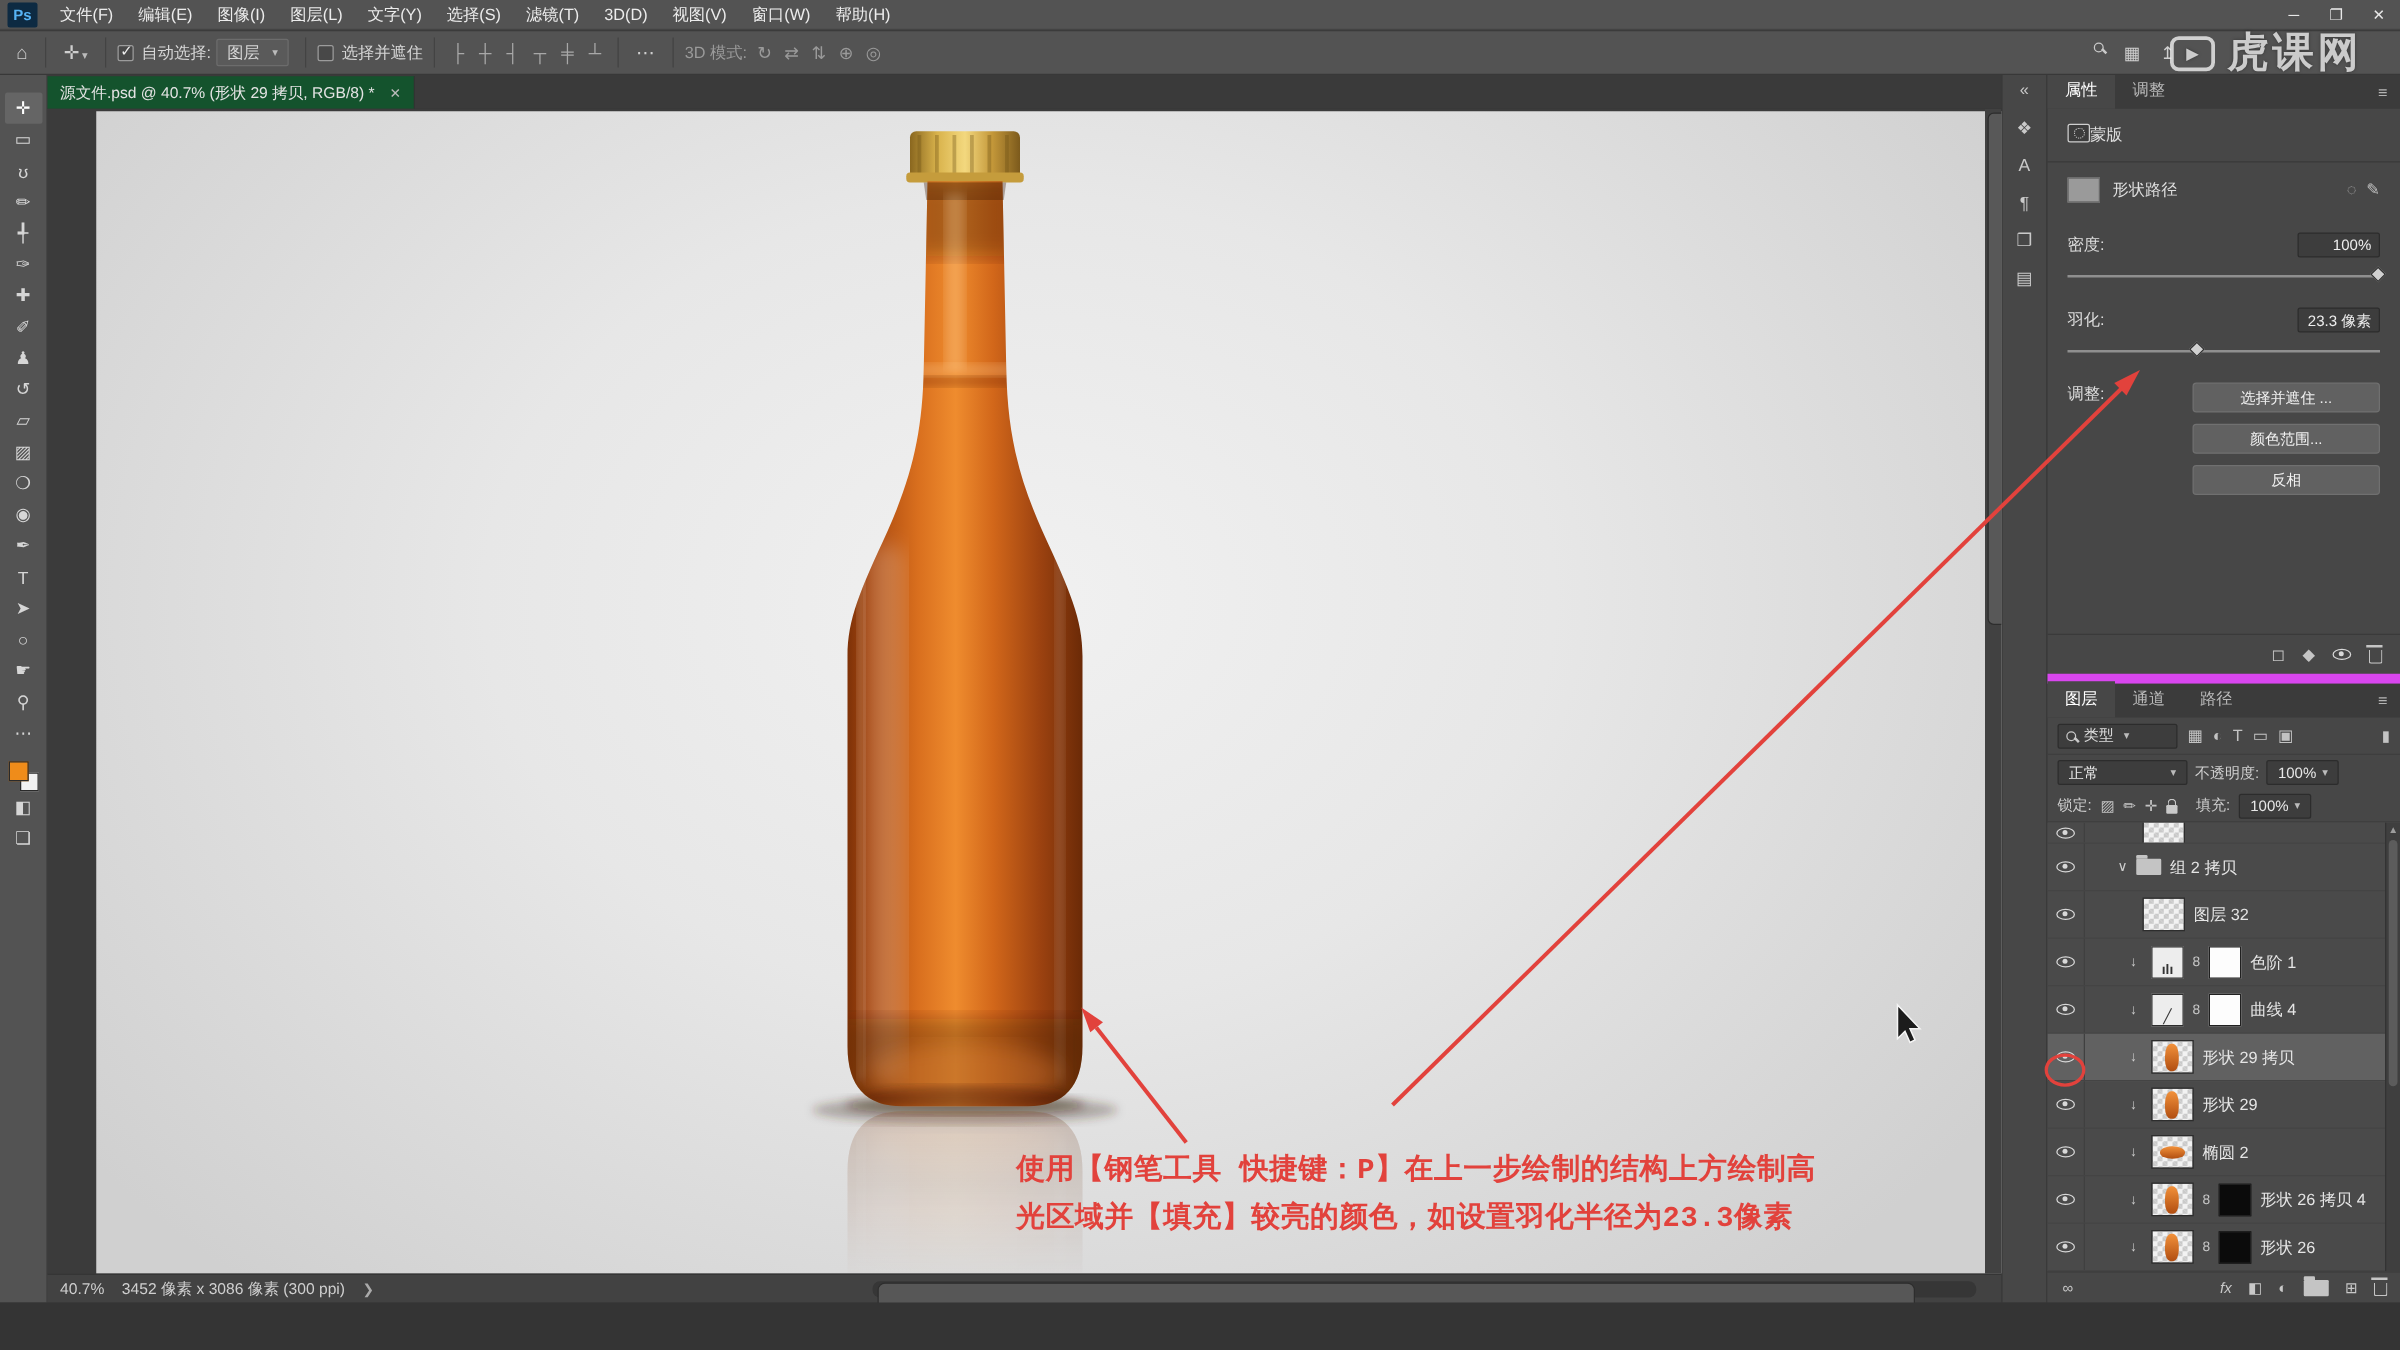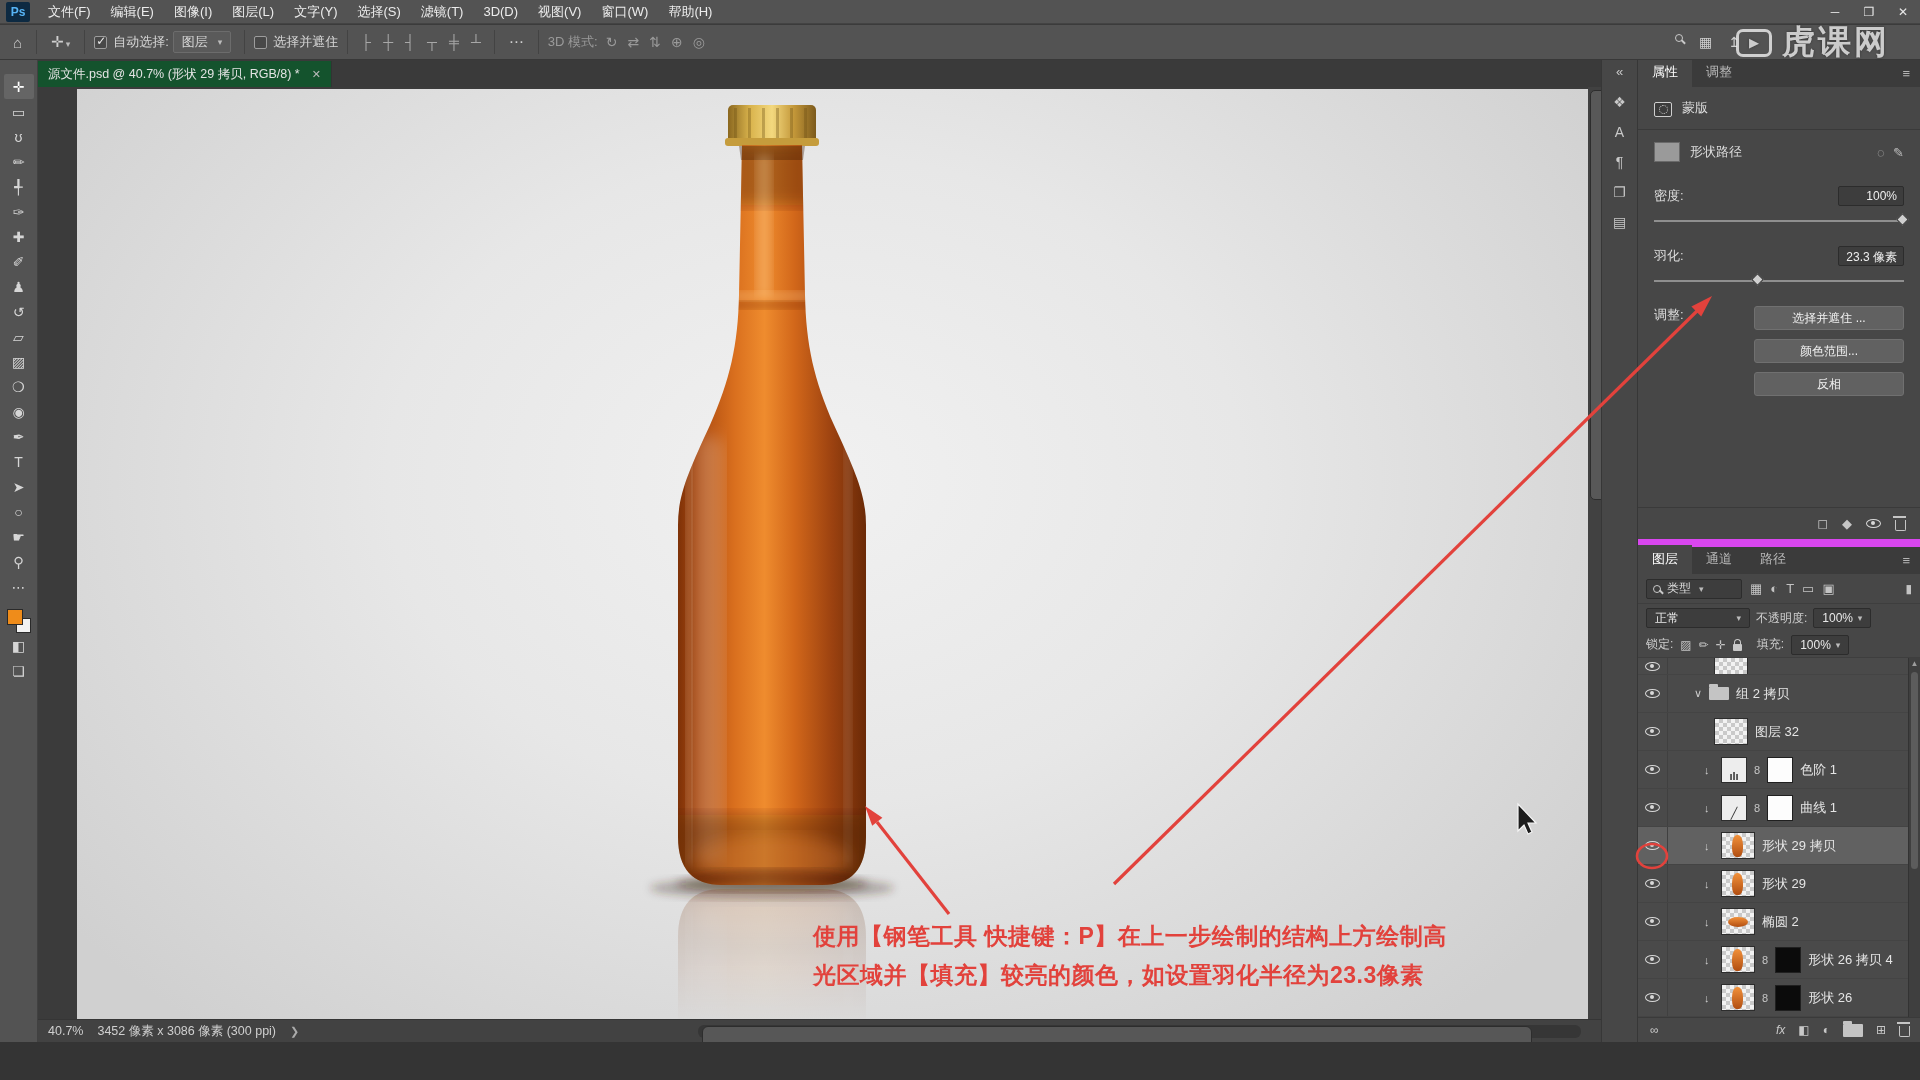--- a/index.html
+++ b/index.html
@@ -49,21 +49,21 @@
   .swatch-fg { position:absolute; left:0; top:0; width:16px; height:16px; border:1px solid #2a2a2a; }
 
   
   .canvas-col { width:1563px; display:flex; flex-direction:column; background:#3b3b3b; }
   .tabbar { height:27px; background:#3a3a3a; display:flex; align-items:flex-end; }
   .doc-tab { height:26px; background:#14532d; color:#e3e3e3; font-size:12.5px; display:flex; align-items:center;
     padding:0 10px; gap:12px; border-right:1px solid #333; }
   .tab-close { color:#bbb; font-size:11px; }
   .canvas { position:relative; flex:1; background:#3b3b3b; overflow:hidden; }
   .document { position:absolute; left:39px; top:2px; width:1605px; height:930px;
-    background:radial-gradient(ellipse 950px 720px at 46% 42%, #f1f1f1 0%, #e7e7e7 45%, #d0d0d0 100%); overflow:hidden; }
+    background:radial-gradient(ellipse 950px 720px at 46% 42%, #f1f1f1 0%, #e7e7e7 45%, #d0d0d0 100%); overflow:hidden;font-family:Liberation Mono, monospace; }
   .bottle-svg { position:absolute; left:505px; top:6px; }
   .annotation-text { position:absolute; left:736px; top:828px; color:var(--red,#e2423c);
     font-size:23px; line-height:39px; font-weight:600; letter-spacing:0.5px; white-space:nowrap; }
   .vscroll { position:absolute; right:0; top:0; bottom:0; width:13px; background:#414141; }
   .vscroll .thumb { position:absolute; left:2px; right:2px; top:3px; height:44%; background:#585858; border-radius:5px; }
 
   
   .statusbar { position:relative; height:23px; background:#424242; border-top:1px solid #353535;
     display:flex; align-items:center; color:#cfcfcf; font-size:12.5px; gap:14px; padding-left:10px;}
   .status-chevron { color:#aaa; font-size:11px; }
@@ -79,21 +79,21 @@
   
   .right-col { width:283px; background:#474747; border-left:1px solid #373737; display:flex; flex-direction:column; }
   .panel-tabs { height:27px; background:#3b3b3b; display:flex; align-items:flex-end; color:#b9b9b9; font-size:13px; }
   .panel-tab { padding:5px 14px 6px; }
   .panel-tab.active { background:#474747; color:#fff; }
   .panel-menu-icon { margin-left:auto; color:#b5b5b5; padding:0 10px 6px; font-size:13px; }
 
   
   .props-panel { height:497px; display:flex; flex-direction:column; border-bottom:8px solid #d946ef; }
   .props-content { flex:1; padding:12px 16px 0; color:#dedede; font-size:13px; position:relative;}
-  .mask-row { display:flex; align-items:flex-end; gap:10px; }
+  .mask-row { display:flex; align-items:flex-start; }
   .mask-badge { width:18px; height:15px; border:1.5px solid #cfcfcf; border-radius:2px; position:relative; background:#3c3c3c;}
   .mask-badge::after{ content:''; position:absolute; left:4px; top:2px; width:7px; height:7px; border:1.2px dotted #cfcfcf; border-radius:50%;}
   .props-divider { height:1px; background:#3a3a3a; margin:12px -16px 0; }
   .shapepath-row { display:flex; align-items:center; gap:10px; margin-top:12px; }
   .shapepath-thumb { width:26px; height:20px; background:#9a9a9a; border:1px solid #6a6a6a; }
   .shapepath-icons { margin-left:auto; display:flex; gap:8px; color:#bfbfbf; font-size:13px; }
   .slider-row { display:flex; align-items:center; margin-top:24px; }
   .slider-value { margin-left:auto; width:66px; height:20px; background:#3d3d3d; border:1px solid #2c2c2c;
     border-radius:2px; text-align:right; padding:2px 6px; font-size:12px; color:#eee; }
   .slider-track { position:relative; height:2px; background:#8f8f8f; margin-top:14px; }
@@ -526,21 +526,21 @@
             </div>
             <div class="layer-row t-curves">
               <span class="eye-cell">
                 <span class="eye"></span>
               </span>
               <span class="row-content">
                 <span class="clip-arrow">↓</span>
                 <span class="adj-thumb">╱</span>
                 <span class="link8">8</span>
                 <span class="mask-thumb white"></span>
-                <span class="layer-name">曲线 1</span>
+                <span class="layer-name">曲线 4</span>
               </span>
             </div>
             <div class="layer-row t-shape selected">
               <span class="eye-cell">
                 <span class="eye"></span>
               </span>
               <span class="row-content">
                 <span class="clip-arrow">↓</span>
                 <span class="thumb">
                   <i class="blob"></i>

